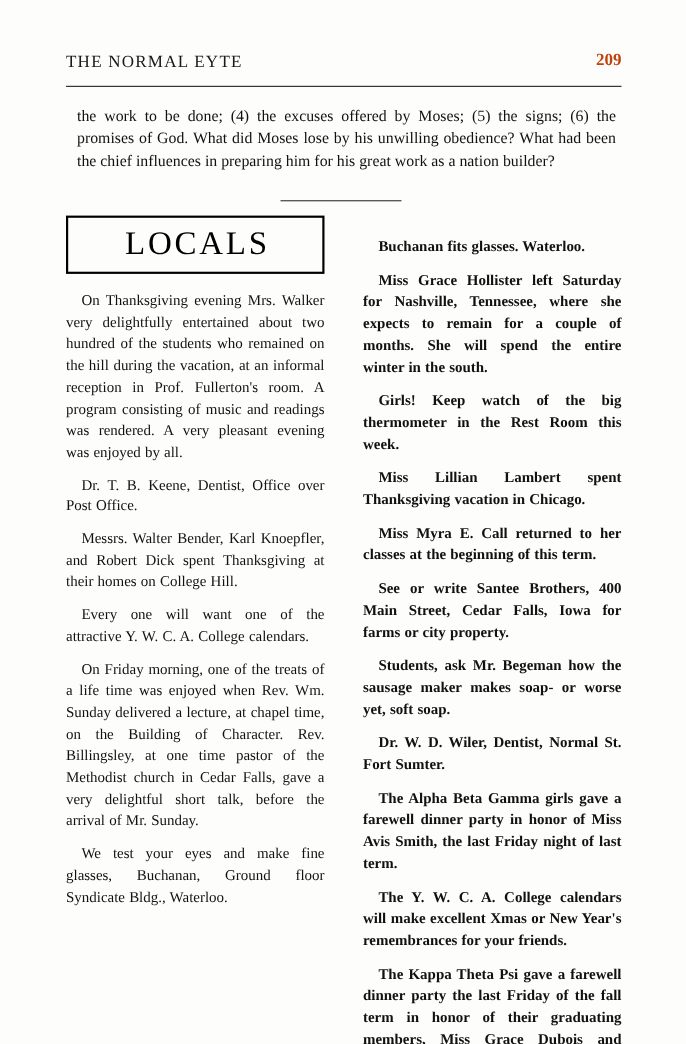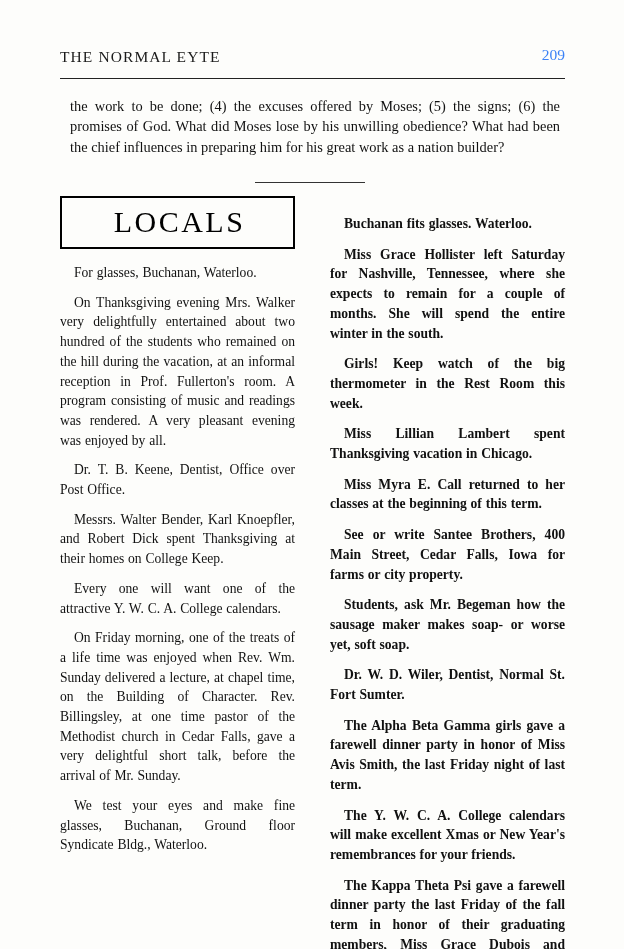--- a/index.html
+++ b/index.html
@@ -38,22 +38,22 @@
     text-transform: uppercase;
     font-family: "Liberation Serif", serif;
     color: #1a1a1a;
     white-space: nowrap;
   }
   .page-number {
     position: absolute;
     right: 0;
     top: 46px;
     font-size: 15.5px;
-    font-weight: normal;
-    color: #3b82f6;
+    font-weight: bold;
+    color: #c2410c;
   }
   .header-rule {
     position: absolute;
     left: 60px;
     top: 78px;
     width: 505px;
     height: 1px;
     background: #222;
   }
   .intro {
@@ -137,24 +137,23 @@
   </div>
 
   <div class="divider"></div>
 
   <div class="columns">
 
     <div class="col col-left">
       <div class="locals-box">
         <div class="locals-title">LOCALS</div>
       </div>
-      <p class="item">For glasses, Buchanan, Waterloo.</p>
       <p class="item">On Thanksgiving evening Mrs. Walker very delightfully entertained about two hundred of the students who remained on the hill during the vacation, at an informal reception in Prof. Fullerton's room. A program consisting of music and readings was rendered. A very pleasant evening was enjoyed by all.</p>
       <p class="item">Dr. T. B. Keene, Dentist, Office over Post Office.</p>
-      <p class="item">Messrs. Walter Bender, Karl Knoepfler, and Robert Dick spent Thanksgiving at their homes on College Keep.</p>
+      <p class="item">Messrs. Walter Bender, Karl Knoepfler, and Robert Dick spent Thanksgiving at their homes on College Hill.</p>
       <p class="item">Every one will want one of the attractive Y. W. C. A. College calendars.</p>
       <p class="item">On Friday morning, one of the treats of a life time was enjoyed when Rev. Wm. Sunday delivered a lecture, at chapel time, on the Building of Character. Rev. Billingsley, at one time pastor of the Methodist church in Cedar Falls, gave a very delightful short talk, before the arrival of Mr. Sunday.</p>
       <p class="item">We test your eyes and make fine glasses, Buchanan, Ground floor Syndicate Bldg., Waterloo.</p>
     </div>
 
     <div class="col col-right">
       <div class="spacer-top"></div>
       <p class="item">Buchanan fits glasses. Waterloo.</p>
       <p class="item">Miss Grace Hollister left Saturday for Nashville, Tennessee, where she expects to remain for a couple of months. She will spend the entire winter in the south.</p>
       <p class="item">Girls! Keep watch of the big thermometer in the Rest Room this week.</p>

